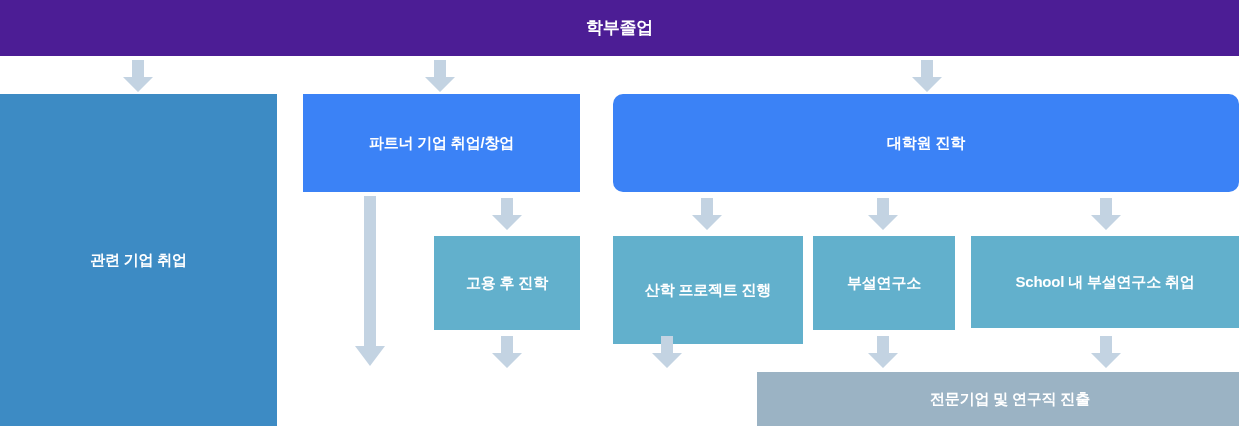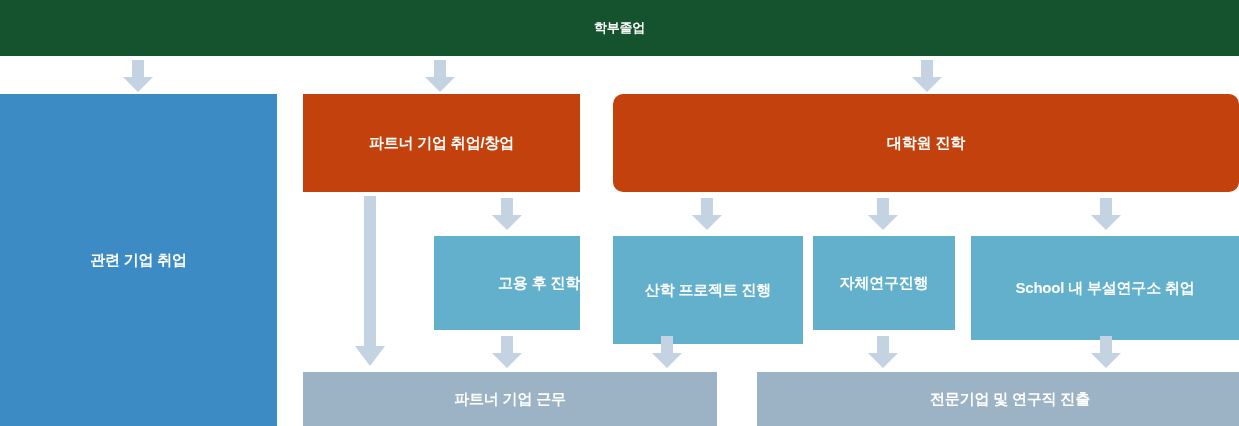--- a/index.html
+++ b/index.html
@@ -23,25 +23,25 @@
     display: flex;
     align-items: center;
     justify-content: center;
     text-align: center;
     color: #ffffff;
     font-weight: bold;
     line-height: 1.25;
     letter-spacing: -0.2px;
   }
   .title-bar {
-    background: #14532d;
-    font-size: 13px;
+    background: #4c1d95;
+    font-size: 17px;
   }
   .lvl-dark-blue {
-    background: #c2410c;
+    background: #3b82f6;
     font-size: 15px;
   }
   .lvl-steel {
     background: #3d8bc4;
     font-size: 15px;
     text-align: right;
   }
   .lvl-teal {
     background: #62b0cc;
     font-size: 15px;
@@ -125,33 +125,33 @@
     <svg viewBox="0 0 30 32" preserveAspectRatio="none">
         <polygon points="9,0 21,0 21,17 30,17 15,32 0,17 9,17" fill="#c3d3e2"></polygon>
       </svg>
   </div>
   <div class="arrow" style="left:1091px; top:198px; height:32px;">
     <svg viewBox="0 0 30 32" preserveAspectRatio="none">
         <polygon points="9,0 21,0 21,17 30,17 15,32 0,17 9,17" fill="#c3d3e2"></polygon>
       </svg>
   </div>
 
-  <div class="box lvl-teal" style="left:434px; top:236px; width:146px; height:94px;justify-content:flex-end;">
+  <div class="box lvl-teal" style="left:434px; top:236px; width:146px; height:94px;">
     <span>고용 후 진학</span>
   </div>
 
   <div class="box lvl-teal" style="left:613px; top:236px; width:190px; height:108px;">
     <span>산학 프로젝트 진행</span>
   </div>
 
   <div class="box lvl-teal" style="left:813px; top:236px; width:142px; height:94px;">
-    <span>자체연구진행</span>
+    <span>부설연구소</span>
   </div>
 
-  <div class="box lvl-teal" style="left:971px; top:236px; width:268px; height:104px;">
+  <div class="box lvl-teal" style="left:971px; top:236px; width:268px; height:92px;">
     <span>School 내 부설연구소 취업</span>
   </div>
 
   <div class="arrow" style="left:492px; top:336px; height:32px;">
     <svg viewBox="0 0 30 32" preserveAspectRatio="none">
         <polygon points="9,0 21,0 21,17 30,17 15,32 0,17 9,17" fill="#c3d3e2"></polygon>
       </svg>
   </div>
   <div class="arrow" style="left:652px; top:336px; height:32px;">
     <svg viewBox="0 0 30 32" preserveAspectRatio="none">
@@ -162,21 +162,18 @@
     <svg viewBox="0 0 30 32" preserveAspectRatio="none">
         <polygon points="9,0 21,0 21,17 30,17 15,32 0,17 9,17" fill="#c3d3e2"></polygon>
       </svg>
   </div>
   <div class="arrow" style="left:1091px; top:336px; height:32px;">
     <svg viewBox="0 0 30 32" preserveAspectRatio="none">
         <polygon points="9,0 21,0 21,17 30,17 15,32 0,17 9,17" fill="#c3d3e2"></polygon>
       </svg>
   </div>
 
-  <div class="box lvl-gray" style="left:303px; top:372px; width:414px; height:54px;">
-    <span>파트너 기업 근무</span>
-  </div>
 
   <div class="box lvl-gray" style="left:757px; top:372px; width:482px; height:54px;padding-left:24px;">
     <span>전문기업 및 연구직 진출</span>
   </div>
 
 </div>
 
 </body></html>

